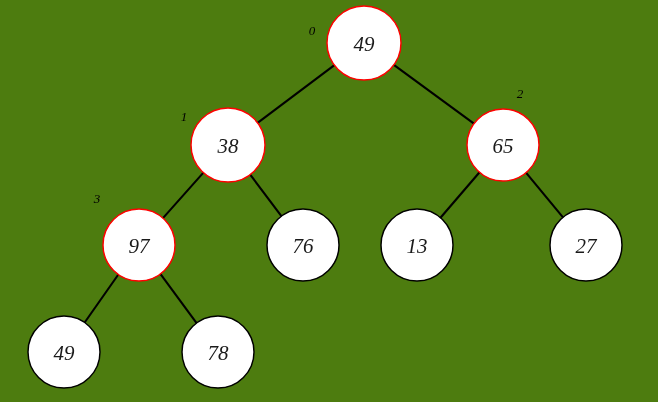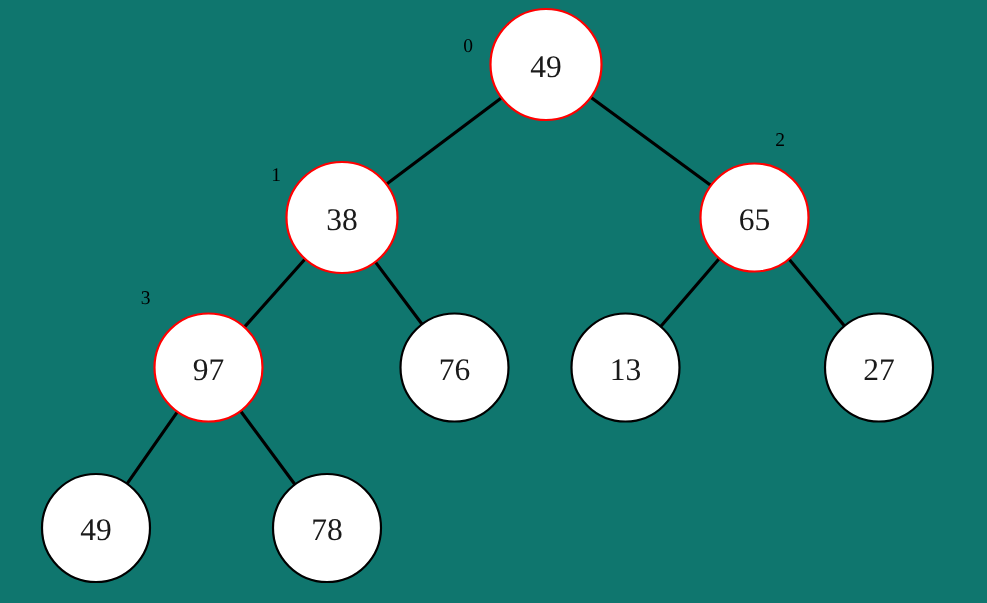--- a/index.html
+++ b/index.html
@@ -7,22 +7,23 @@
     padding: 0;
     background: #ffffff;
   }
   body {
     font-family: "Liberation Serif", "DejaVu Serif", serif;
   }
   #canvas {
     position: relative;
     width: 658px;
     height: 402px;
-    background: #0f766e;
+    background: #4d7c0f;
     overflow: hidden;
+    font-style: italic;
   }
   #tree-svg {
     position: absolute;
     left: 0;
     top: 0;
     width: 658px;
     height: 402px;
     display: block;
   }
   .edge-line {

